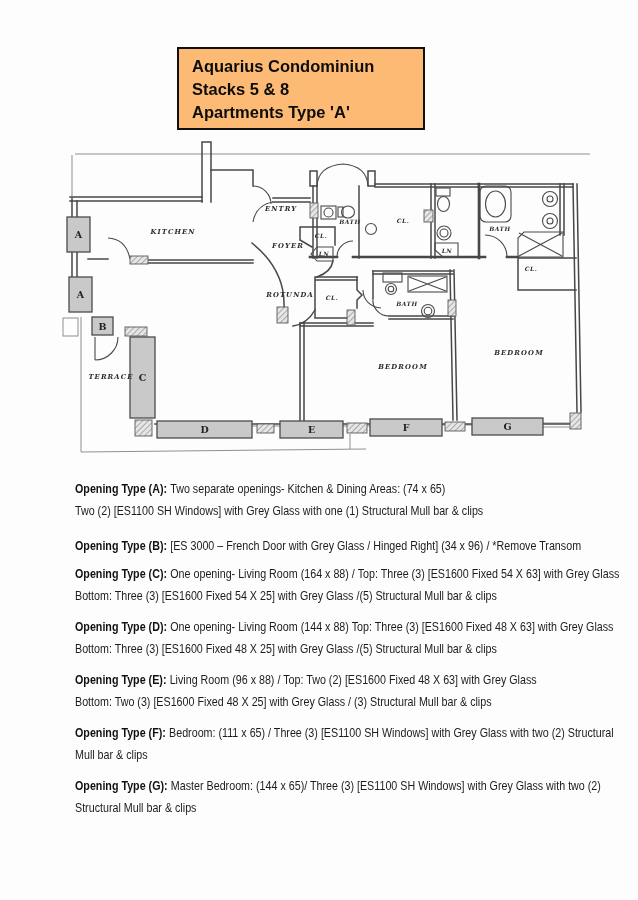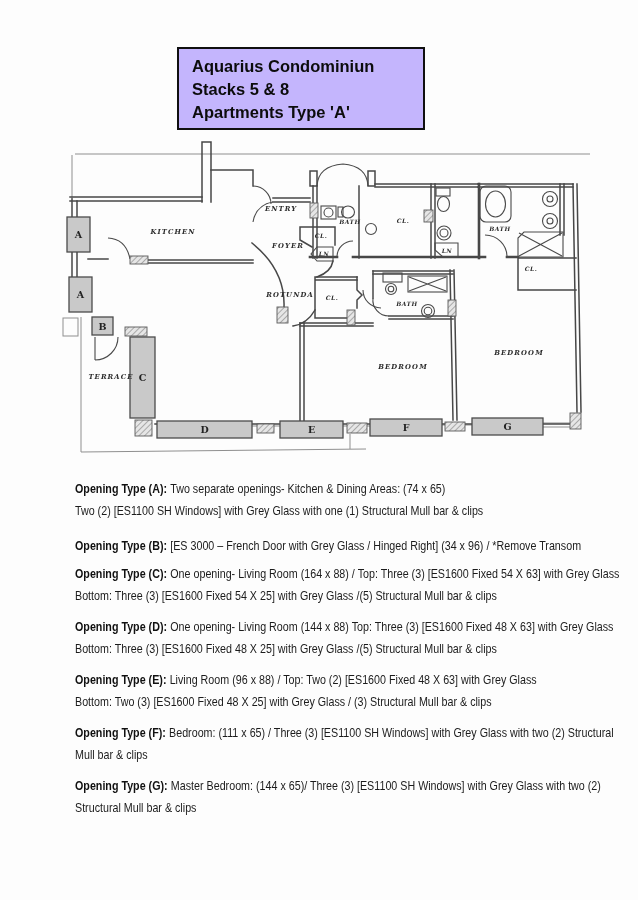--- a/index.html
+++ b/index.html
@@ -1,20 +1,20 @@
 <!DOCTYPE html>
 <html><head>
 <meta charset="utf-8">
 <style>
   html,body{margin:0;padding:0;background:#ffffff;}
   #page{position:relative;width:638px;height:900px;background:#fdfdfd;overflow:hidden;
         font-family:"Liberation Sans",sans-serif;color:#1f1f1f;}
   
   .title-box{position:absolute;left:177px;top:47px;width:248px;height:83px;
-             border:2.5px solid #101010;background:#c4b5fd;box-sizing:border-box;
+             border:2.5px solid #101010;background:#fdba74;box-sizing:border-box;
              padding:6px 14px 0 13px;}
   .title-box div{font-weight:700;font-size:17px;line-height:23px;color:#0c0c0c;
                  transform:scaleX(.97);transform-origin:left;white-space:nowrap;}
   
   #plan{position:absolute;left:55px;top:140px;}
   .roomlbl{font-family:"DejaVu Serif",serif;font-style:italic;font-weight:700;
            font-size:6.8px;letter-spacing:1.1px;fill:#2d2d2d;}
   .smlbl{font-family:"DejaVu Serif",serif;font-style:italic;font-weight:700;
          font-size:6px;letter-spacing:.5px;fill:#2d2d2d;}
   .mletter{font-family:"DejaVu Serif",serif;font-weight:700;font-size:9.5px;fill:#222;}

